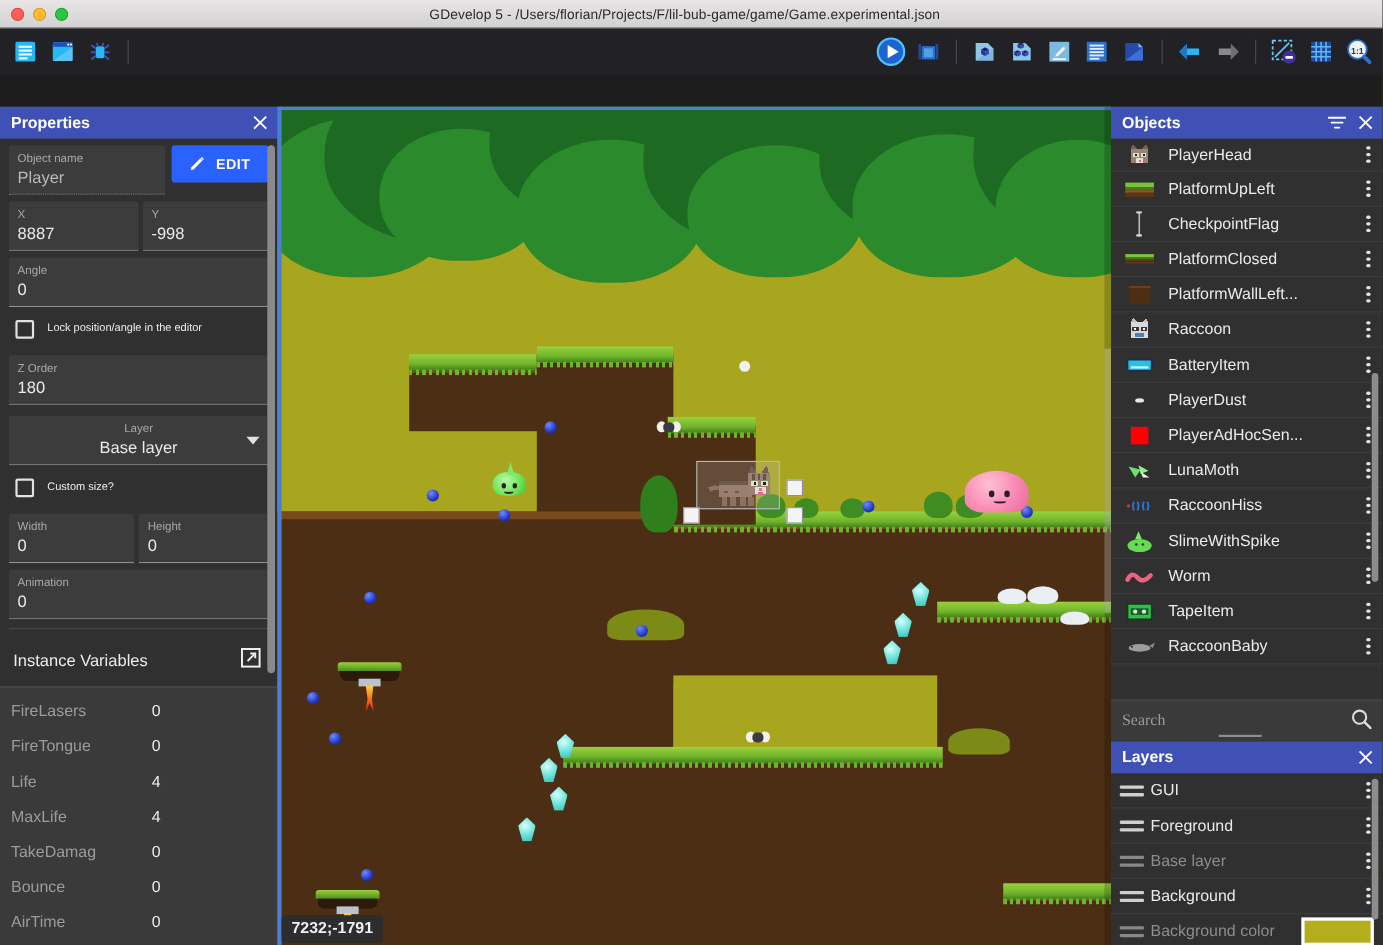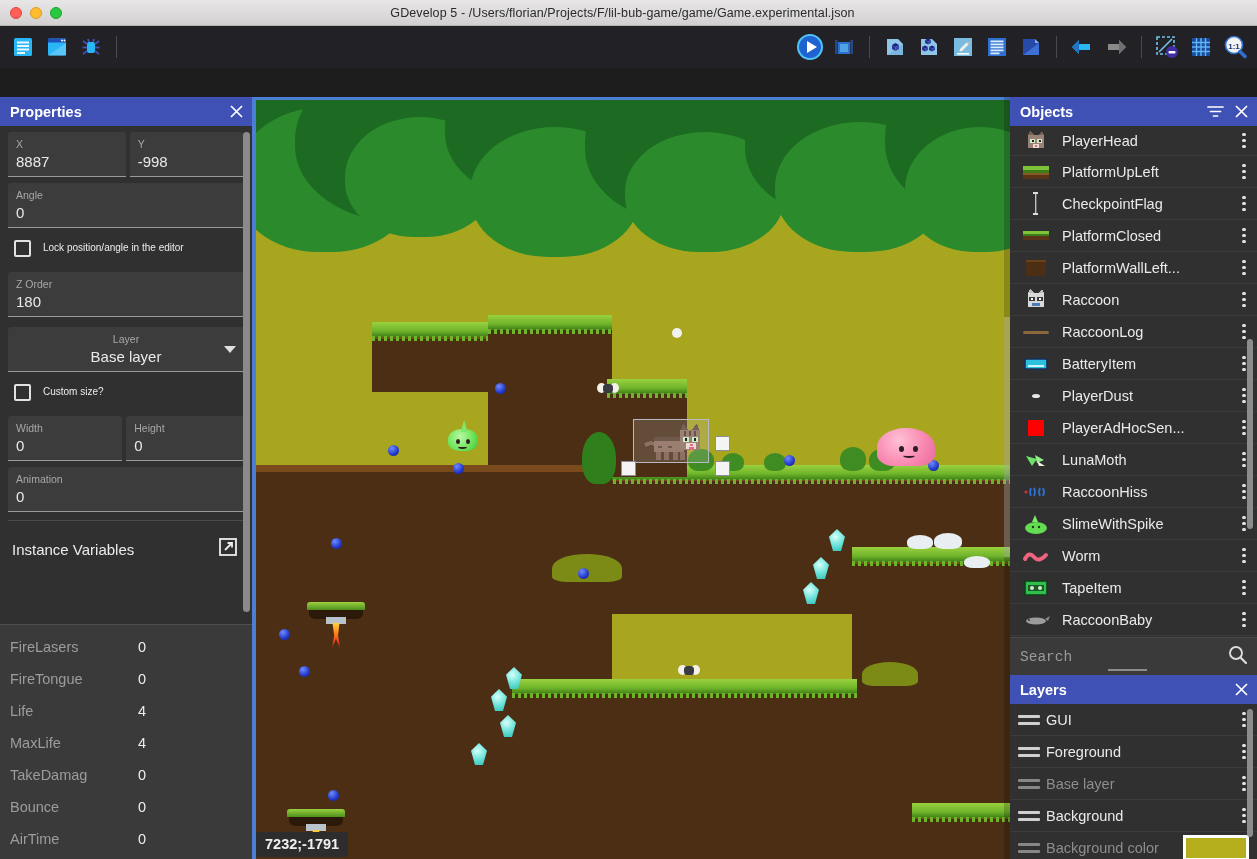--- a/index.html
+++ b/index.html
@@ -238,21 +238,21 @@
   .obj-name { flex: 1 1 auto; font-size: 14.5px; color: #eaeaea; white-space: nowrap; overflow: hidden; padding-left: 6px; }
   .kebab { width: 18px; flex: none; display: flex; flex-direction: column; align-items: center; gap: 2.5px; cursor: pointer; }
   .kebab i { width: 3.5px; height: 3.5px; border-radius: 50%; background: #e4e4e4; display: block; }
 
   .searchbar {
     height: 38px; flex: none; display: flex; align-items: center; gap: 6px;
     padding: 0 10px; background: #3a3a3a; border-top: 1px solid #4a4a4a; position: relative;
   }
   .searchbar input {
     flex: 1 1 auto; background: transparent; border: none; outline: none;
-    color: #dcdcdc; font-size: 14.5px; font-family: Liberation Mono, monospace;
+    color: #dcdcdc; font-size: 14.5px; font-family: Liberation Serif, serif;
   }
   .searchbar input::placeholder { color: #9a9a9a; }
   .search-underline { position: absolute; left: 98px; right: 110px; bottom: 4px; height: 2px; background: #8d8d8d; }
 
   .layers-pane { flex: 1 1 auto; display: flex; flex-direction: column; background: #303030; }
   .layer-row {
     height: 32px; display: flex; align-items: center; padding: 0 4px 0 8px;
     border-bottom: 1px solid #3c3c3c; cursor: pointer;
   }
   .drag-h { width: 22px; flex: none; display: flex; flex-direction: column; gap: 4px; }
@@ -443,20 +443,35 @@
         <span class="ic">
           <svg width="15" height="15" viewBox="0 0 15 15">
               <path d="M2 2 L13 13 M13 2 L2 13" stroke="#fff" stroke-width="1.7"></path>
             </svg>
         </span>
       </span>
     </div>
 
     <div class="props-scroll">
       <div class="props-body">
+        <div class="name-row">
+          <div class="field dotted">
+            <div class="lbl">Object name</div>
+            <div class="val dim">Player</div>
+          </div>
+          <div class="editbtn">
+            <span>
+              <svg width="16" height="16" viewBox="0 0 16 16">
+                  <path d="M2 12 L10 4 L12 6 L4 14 L1.5 14.5 Z" fill="#fff"></path>
+                  <path d="M10 4 L11.5 2.5 L13.5 4.5 L12 6 Z" fill="#dcdcdc"></path>
+                </svg>
+            </span>
+            <span>EDIT</span>
+          </div>
+        </div>
 
         <div class="row">
           <div class="field">
             <div class="lbl">X</div>
             <div class="val">8887</div>
           </div>
           <div class="field">
             <div class="lbl">Y</div>
             <div class="val">-998</div>
           </div>
@@ -832,33 +847,20 @@
           </span>
           <span class="obj-name">Raccoon</span>
           <span class="kebab">
               <i></i>
               <i></i>
               <i></i>
             </span>
         </div>
         <div class="obj-row">
           <span class="obj-thumb">
-            <svg width="30" height="12" viewBox="0 0 30 12">
-                <rect x="2" y="5" width="26" height="3" rx="1.5" fill="#8a6a3c"></rect>
-              </svg>
-          </span>
-          <span class="obj-name">RaccoonLog</span>
-          <span class="kebab">
-              <i></i>
-              <i></i>
-              <i></i>
-            </span>
-        </div>
-        <div class="obj-row">
-          <span class="obj-thumb">
             <svg width="28" height="18" viewBox="0 0 28 18">
                 <rect x="3" y="4" width="22" height="10" rx="1" fill="#2bc0dd" stroke="#1a2c5a" stroke-width="1.6"></rect>
                 <rect x="6" y="10" width="16" height="2" fill="#cff6ff"></rect>
               </svg>
           </span>
           <span class="obj-name">BatteryItem</span>
           <span class="kebab">
               <i></i>
               <i></i>
               <i></i>

